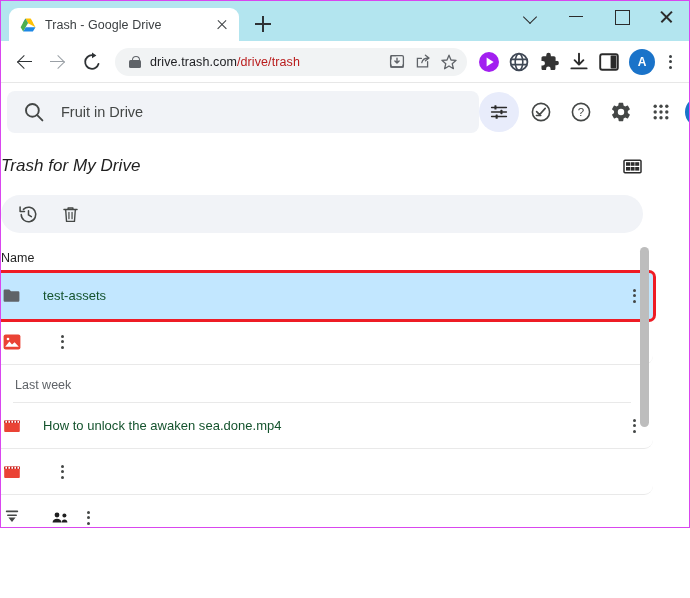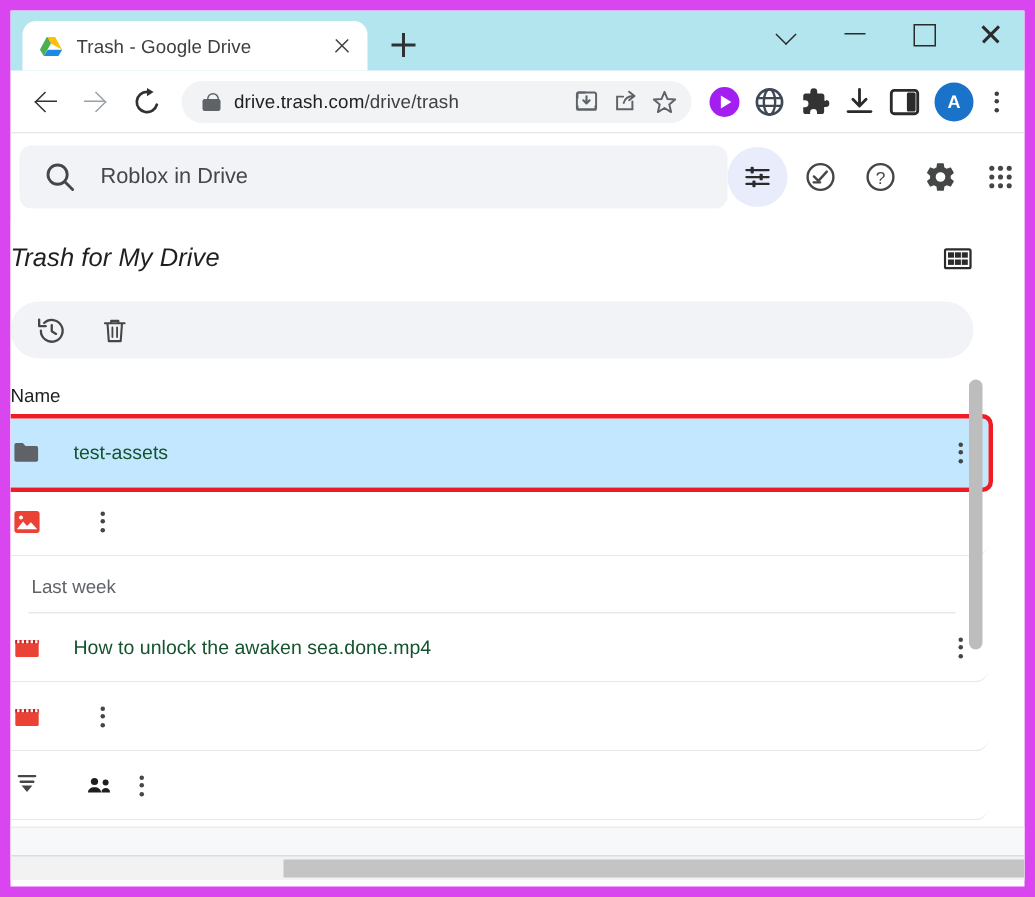--- a/index.html
+++ b/index.html
@@ -6,23 +6,23 @@
   html, body {
     width: 690px; height: 598px;
     overflow: hidden;
     font-family: "Liberation Sans", sans-serif;
     background: #ffffff;
   }
 
   
   .window {
     position: relative;
-    width: 690px; height: 598px;
+    width: 690px; height: 528px;
     background: #ffffff;
-    border: 7px solid #d946ef;
+    border: 1px solid #d946ef;
     overflow: hidden;
   }
 
   
   .tabstrip {
     position: relative;
     height: 40px;
     background: #b3e5ef;
     display: flex;
     align-items: flex-end;
@@ -200,21 +200,21 @@
     border-radius:4px 4px 0 0;
   }
   .url {
     flex: 1 1 auto;
     font-size: 12.5px;
     color: #202124;
     white-space: nowrap;
     overflow: hidden;
     letter-spacing: 0.1px;
   }
-  .url .path { color: #404040; }
+  .url .path { color: #b91c1c; }
   .omni-icon {
     width: 24px; height: 24px;
     flex: 0 0 24px;
     position: relative;
     margin-left: 2px;
   }
 
   .ext-icon {
     width: 28px; height: 28px;
     flex: 0 0 28px;
@@ -580,21 +580,21 @@
   </div>
 
   <div class="drive-header">
     <div class="searchbar">
       <span class="search-mag">
         <svg width="22" height="22" viewBox="0 0 22 22" class="icon-svg">
           <circle cx="9.4" cy="9.4" r="6.4" fill="none" stroke="#444746" stroke-width="1.9"></circle>
           <path d="M14.2 14.2 19.4 19.4" stroke="#444746" stroke-width="1.9" stroke-linecap="round"></path>
         </svg>
       </span>
-      <span class="search-text">Roblox in Drive</span>
+      <span class="search-text">Fruit in Drive</span>
     </div>
 
     <div class="tune-btn">
       <svg width="20" height="20" viewBox="0 0 20 20" class="icon-svg">
         <path d="M2.6 5.4h14.8M2.6 10h14.8M2.6 14.6h14.8" stroke="#2b2b2b" stroke-width="1.5" stroke-linecap="round"></path>
         <rect x="5.4" y="3.2" width="2.1" height="4.4" rx="0.6" fill="#2b2b2b"></rect>
         <rect x="11.4" y="7.8" width="2.1" height="4.4" rx="0.6" fill="#2b2b2b"></rect>
         <rect x="6.6" y="12.4" width="2.1" height="4.4" rx="0.6" fill="#2b2b2b"></rect>
       </svg>
     </div>

